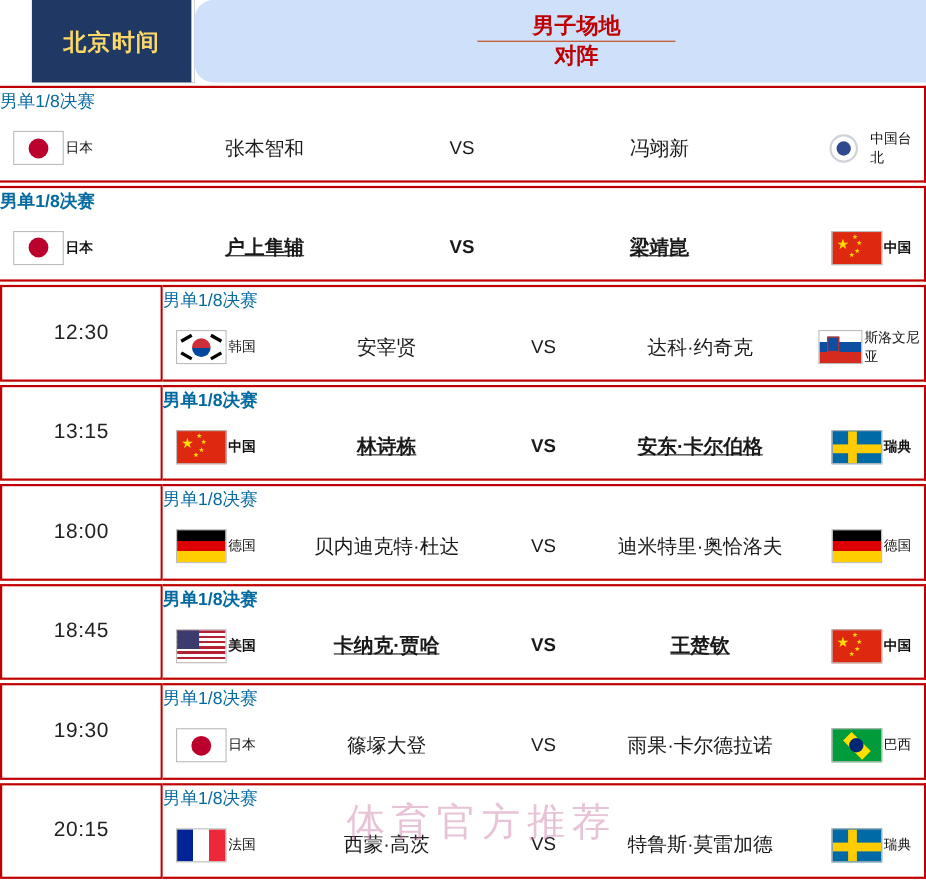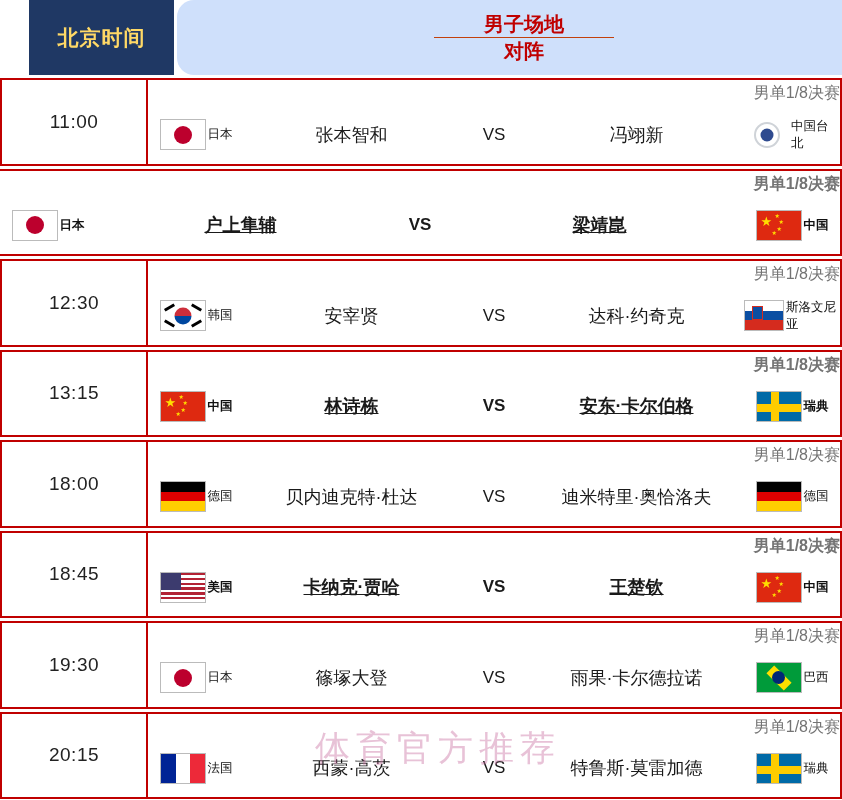--- a/index.html
+++ b/index.html
@@ -80,23 +80,23 @@
     flex: 1;
     border: 2px solid #c00000;
     border-left: none;
     position: relative;
     display: flex;
     flex-direction: column;
     background: #ffffff;
   }
   .stage {
     height: 26px;
-    text-align: right;
+    text-align: left;
     font-size: 16px;
-    color: #737373;
+    color: #0369a1;
     line-height: 26px;
   }
   .row.bold .stage { font-weight: bold; }
   .matchline {
     flex: 1;
     display: flex;
     align-items: center;
   }
   .flagbox {
     width: 96px;
@@ -270,21 +270,20 @@
   <div class="header">
     <div class="hdr-time">北京时间</div>
     <div class="hdr-main">
       <div class="l1">男子场地</div>
       <div class="l2">对阵</div>
     </div>
   </div>
 
   <div id="rows-container">
       <div class="row">
-        <div class="cell-time">11:00</div>
         <div class="cell-match">
           <div class="stage">男单1/8决赛</div>
           <div class="matchline">
             <div class="flagbox">
               <span class="flag jp"></span>
               <span class="country">日本</span>
             </div>
             <div class="player">张本智和</div>
             <div class="vs">VS</div>
             <div class="player">冯翊新</div>

